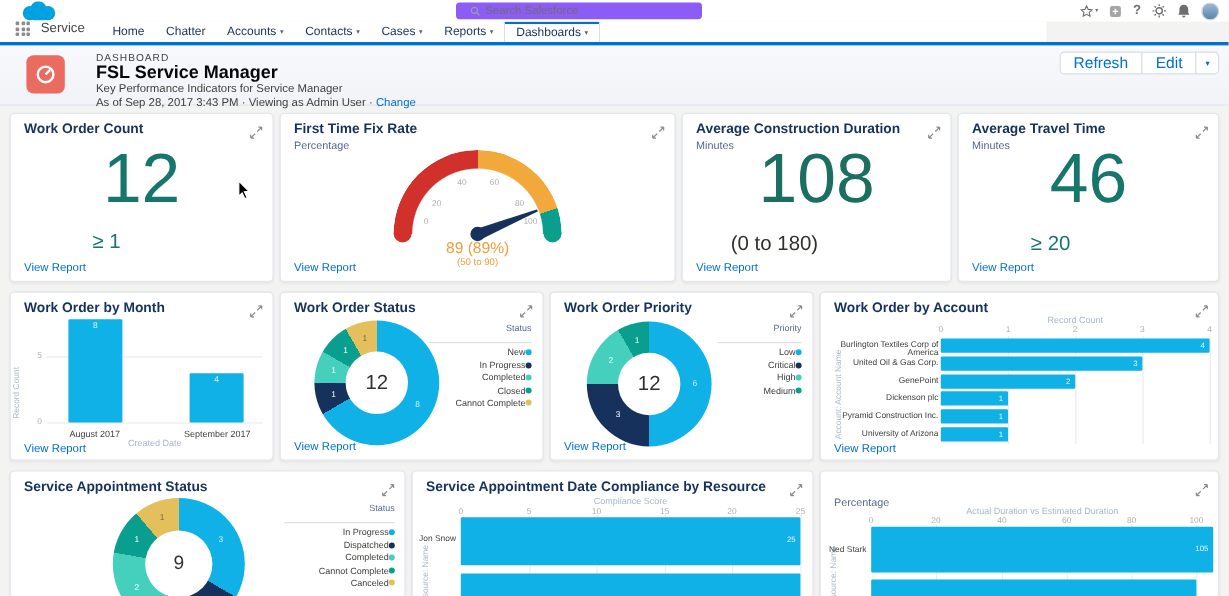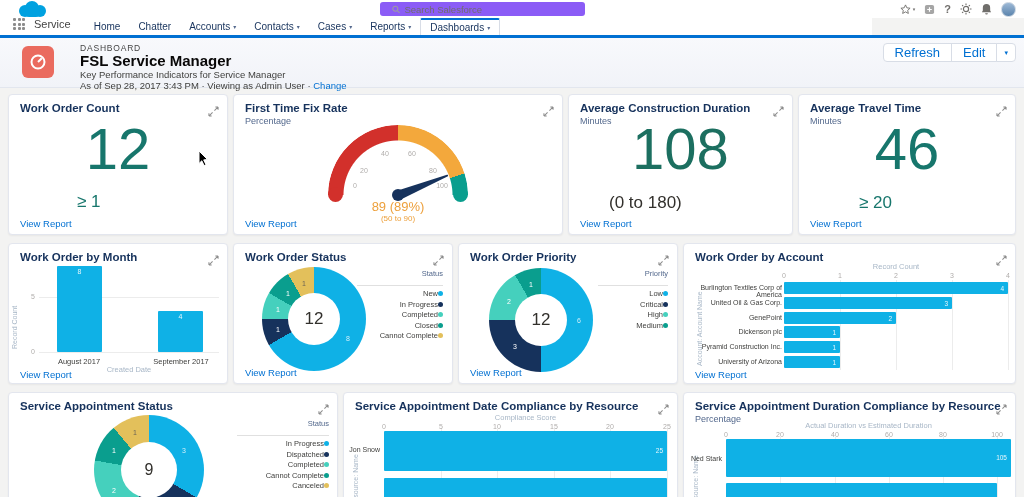--- a/index.html
+++ b/index.html
@@ -449,21 +449,20 @@
     <i class="vgrid" style="left:266px;top:36px;height:105px"></i>
     <i class="vgrid" style="left:323px;top:36px;height:105px"></i>
     <span class="vtext" style="left:8px;top:44px;height:95px">Service Resource: Name</span>
     <span class="catlabel" style="left:0;width:36px;top:53px">Jon Snow</span>
     <div class="hbar" style="left:40px;top:38px;width:283px;height:40px"></div>
     <span class="bval-h" style="left:40px;width:283px;top:54px">25</span>
     <div class="hbar" style="left:40px;top:85px;width:283px;height:40px"></div>
   </div>
 
   <div class="card" style="left:683px;top:392px;width:333px;height:141px">
-    <div class="ctitle">Service Appointment Duration Compliance by Resource</div>
     <div class="csub">Percentage</div>
     <span class="expand"><svg width="11" height="11" viewBox="0 0 12 12">
           <path d="M11 1L7 5M11 1v3M11 1H8M1 11l4-4M1 11V8M1 11h3" fill="none" stroke="#8c8c8c" stroke-width="1.1"></path>
         </svg></span>
     <span class="axtitle" style="left:42px;width:285px;top:28px">Actual Duration vs Estimated Duration</span>
     <span class="xtick" style="left:42px;top:38px">0</span>
     <span class="xtick" style="left:96px;top:38px">20</span>
     <span class="xtick" style="left:151px;top:38px">40</span>
     <span class="xtick" style="left:205px;top:38px">60</span>
     <span class="xtick" style="left:259px;top:38px">80</span>

